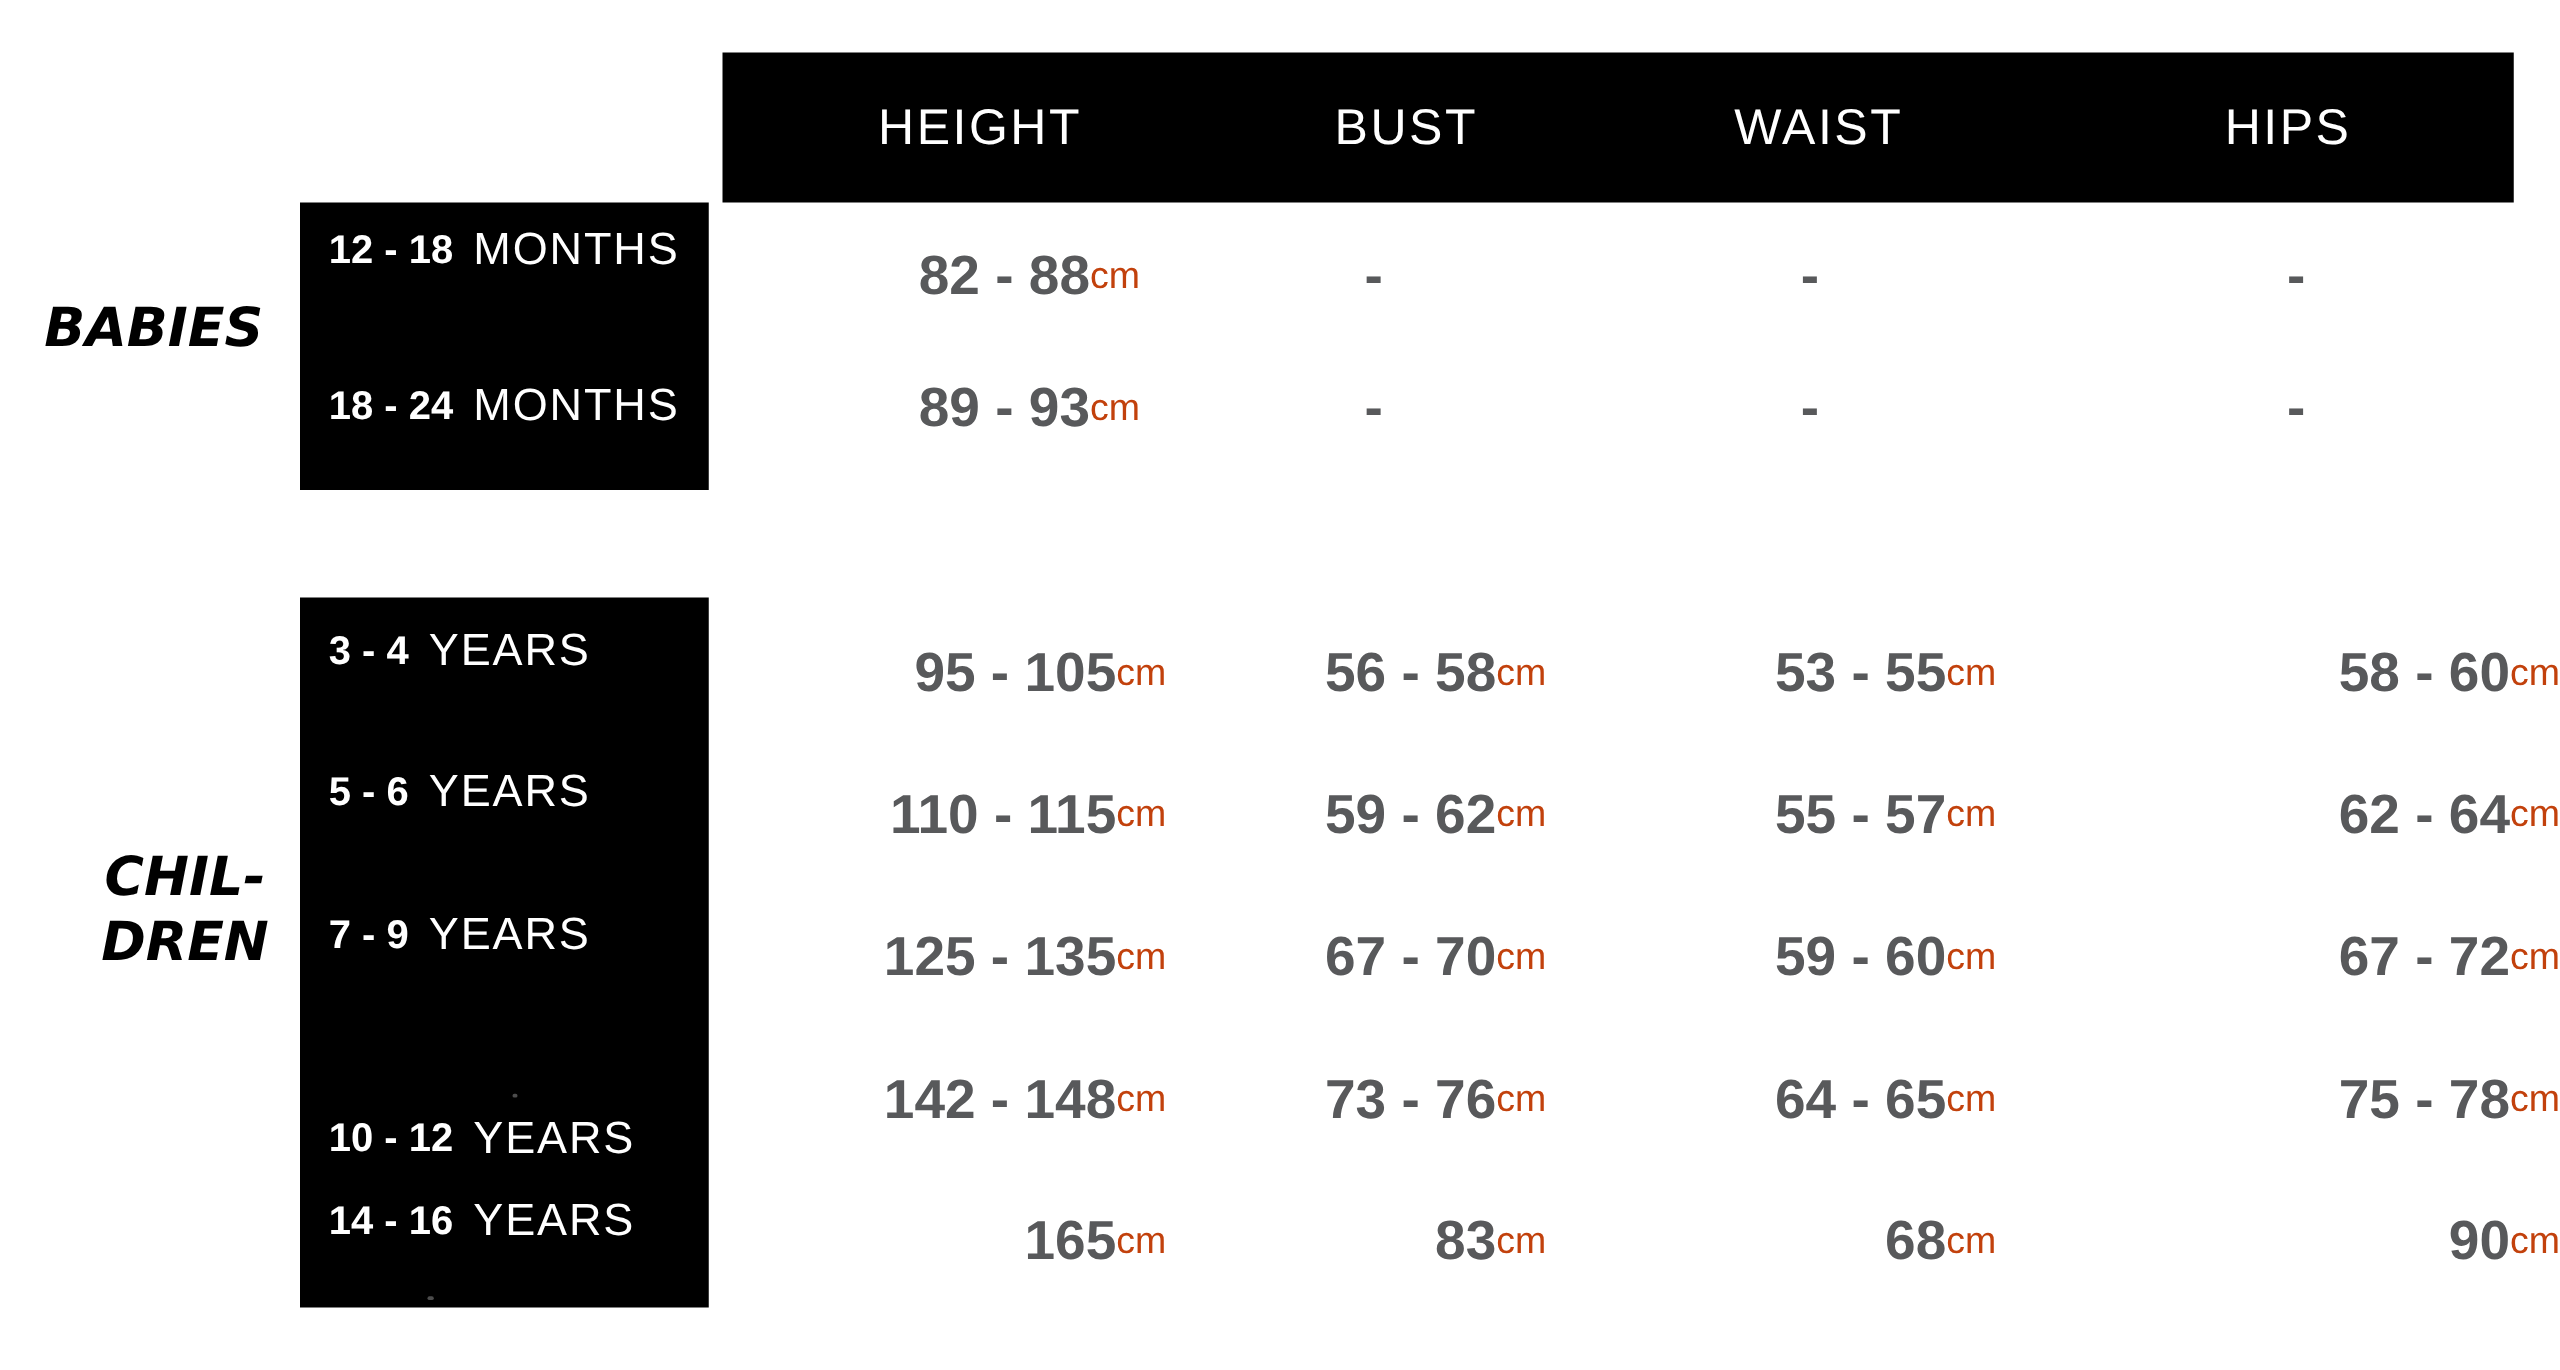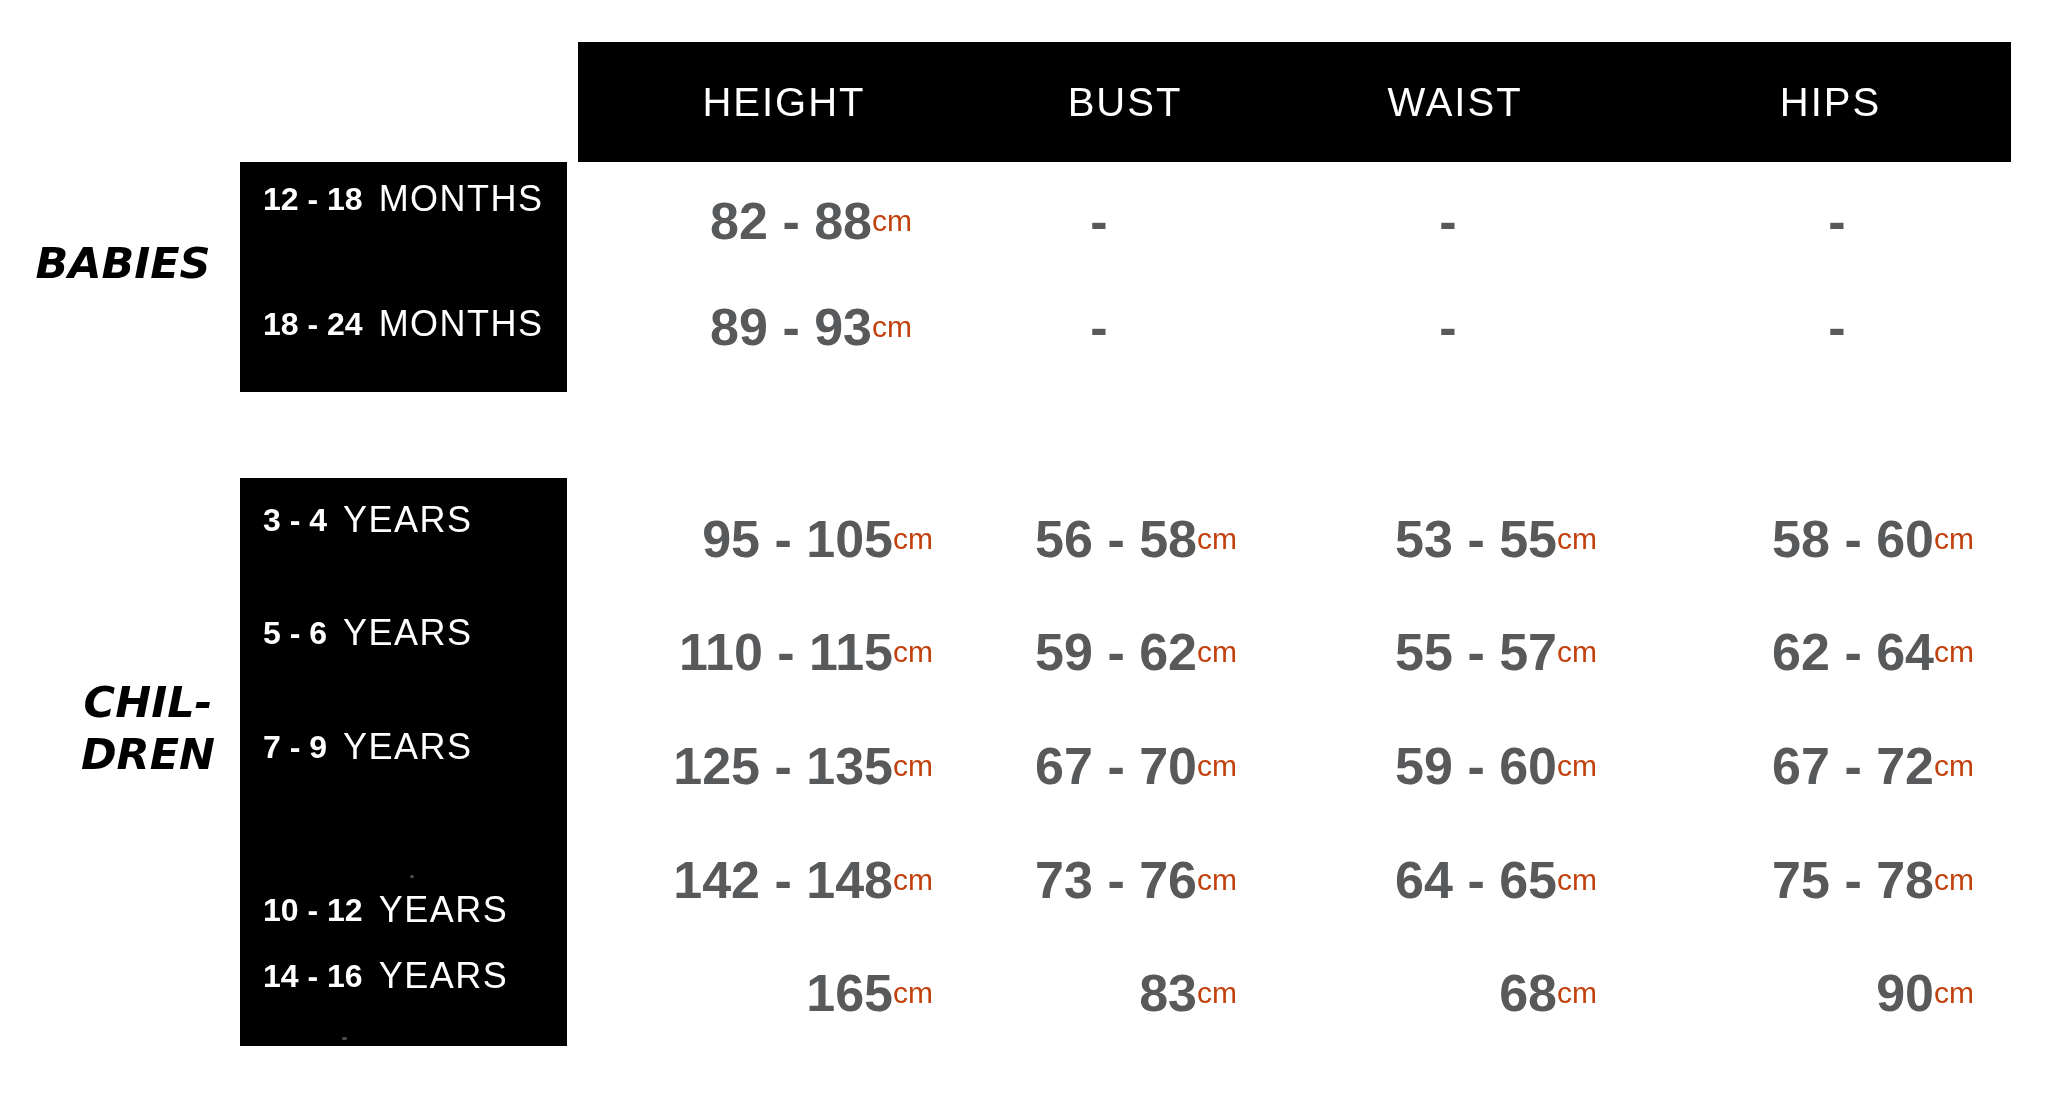--- a/index.html
+++ b/index.html
@@ -57,27 +57,27 @@
     position: absolute; left: 570px; width: 1478px; height: 56px;
     display: flex;
   }
   .cell {
     display: flex; align-items: center; justify-content: flex-end;
     white-space: nowrap; box-sizing: border-box;
   }
   .c-h { width: 420px; padding-right: 57px; }
   .c-b { width: 270px; padding-right: 23px; }
   .c-w { width: 390px; padding-right: 53px; }
-  .c-p { width: 398px; padding-right: 74px; }
+  .c-p { width: 398px; }
   .babies-row .c-h { padding-right: 78px; }
   .cell.dash { justify-content: center; padding-right: 0; }
   .cell.dash.c-b .num { transform: translateX(-26px); }
   .cell.dash.c-w .num { transform: translateX(-7px); }
   .cell.dash.c-p .num { transform: translateX(-12px); }
-  .num  { color: #58595B; font-size: 52px; font-weight: bold; }
+  .num  { color: #58595B; font-size: 44px; font-weight: bold; }
   .unit { color: #c2410c; font-size: 30px; font-weight: 400; }
 
   
   .speck { position: absolute; background: #8a8a8a; opacity: 0.55; border-radius: 2px; }
   .speck-1 { left: 410px; top: 875px; width: 4px; height: 3px; }
   .speck-2 { left: 342px; top: 1037px; width: 5px; height: 3px; }
 </style>
 </head>
 <body>
 

